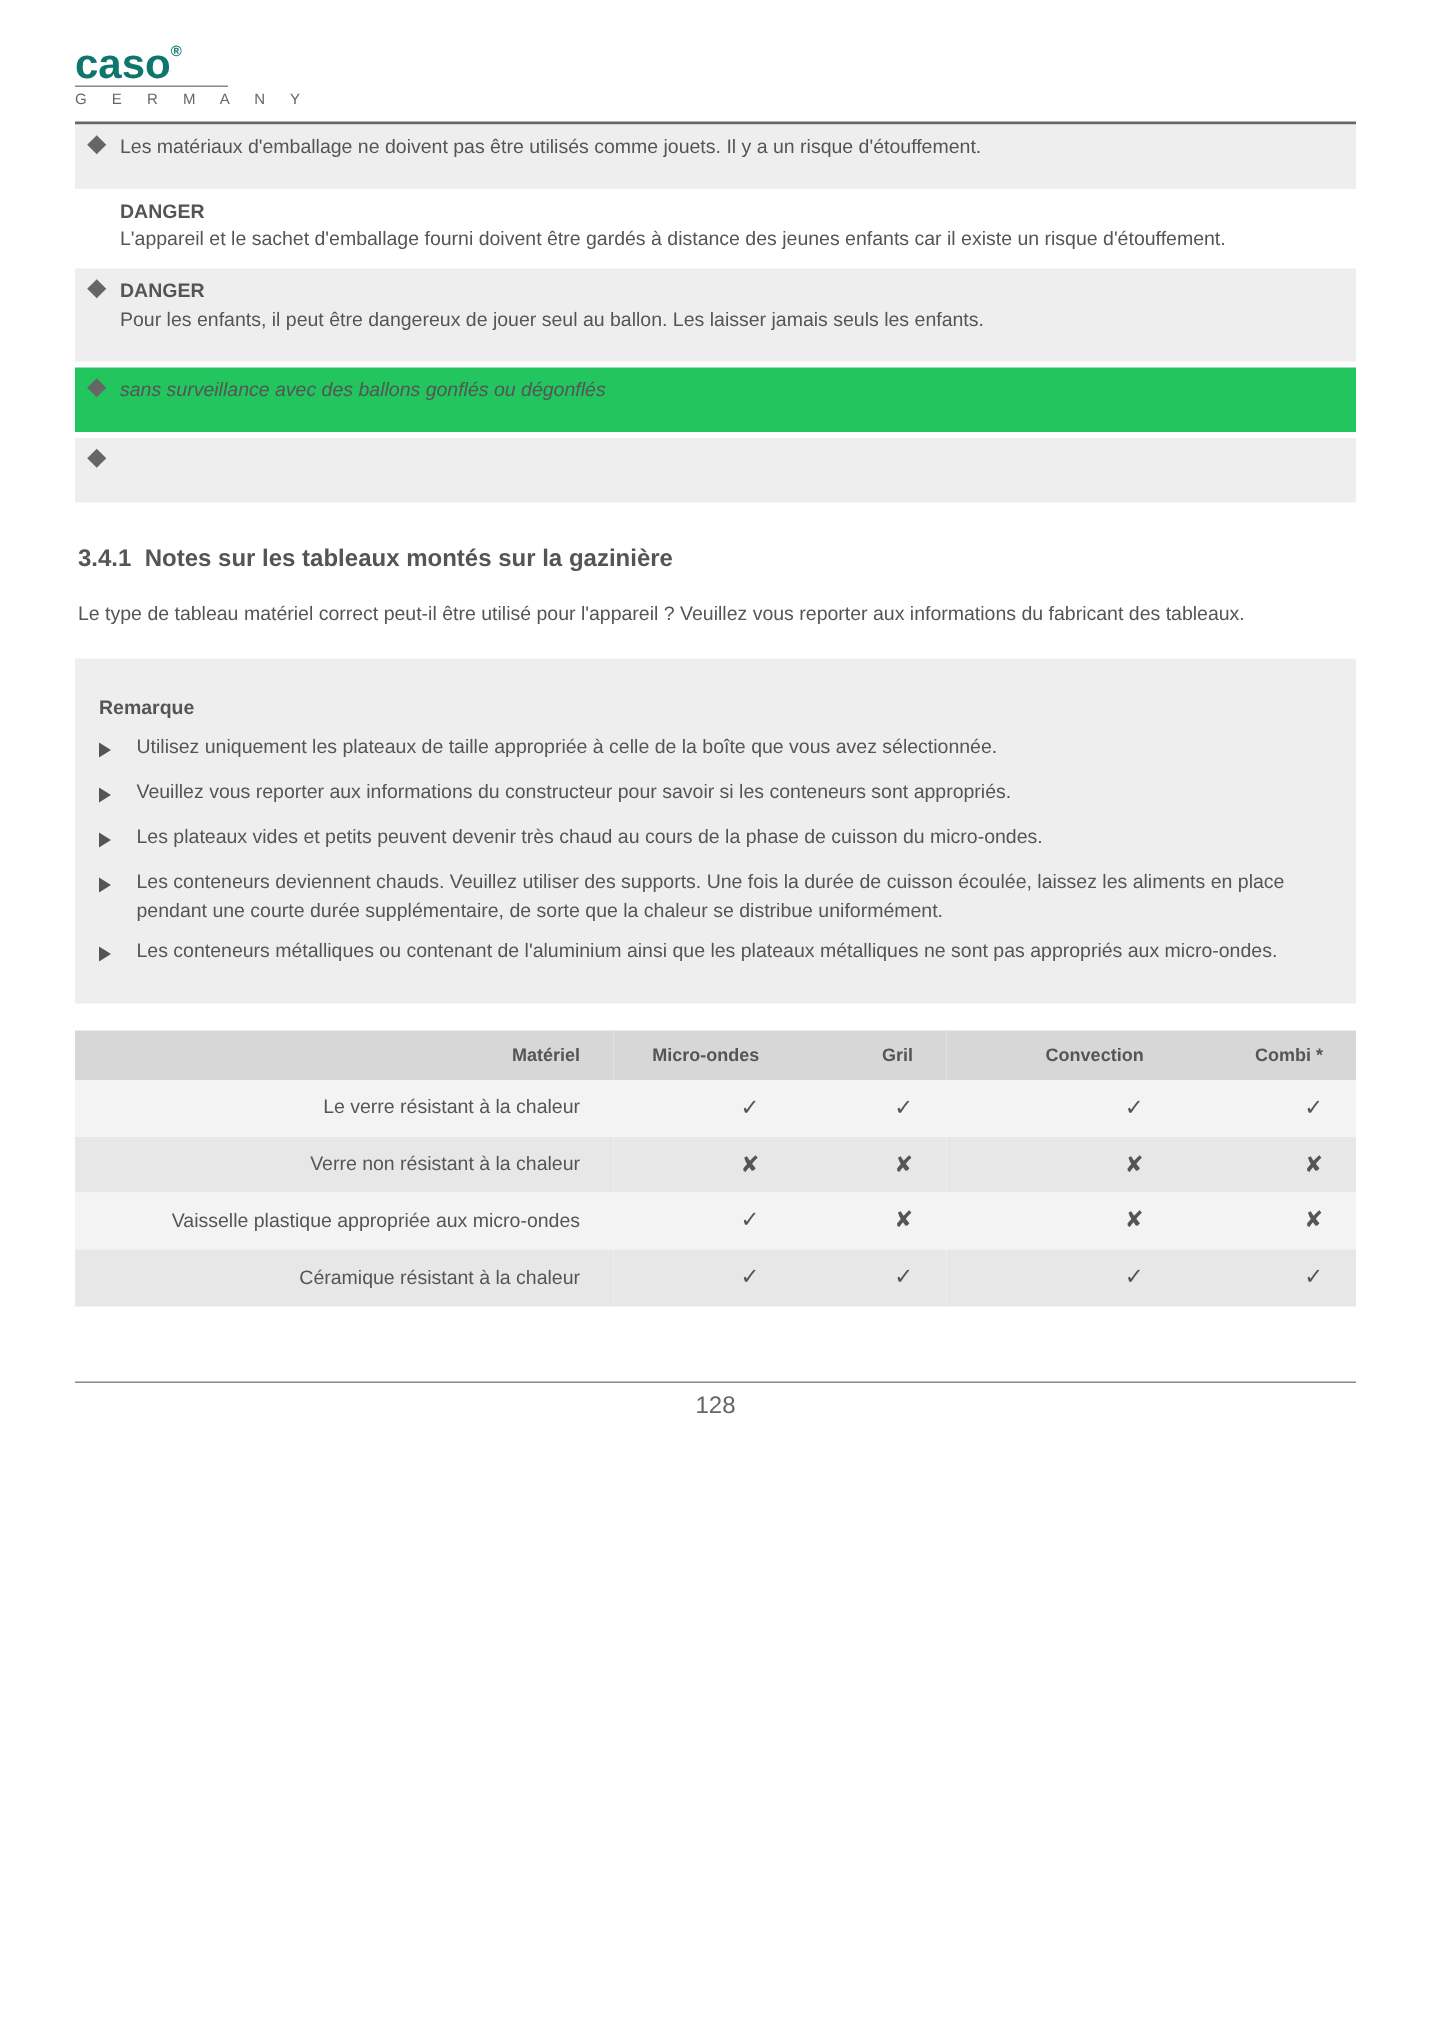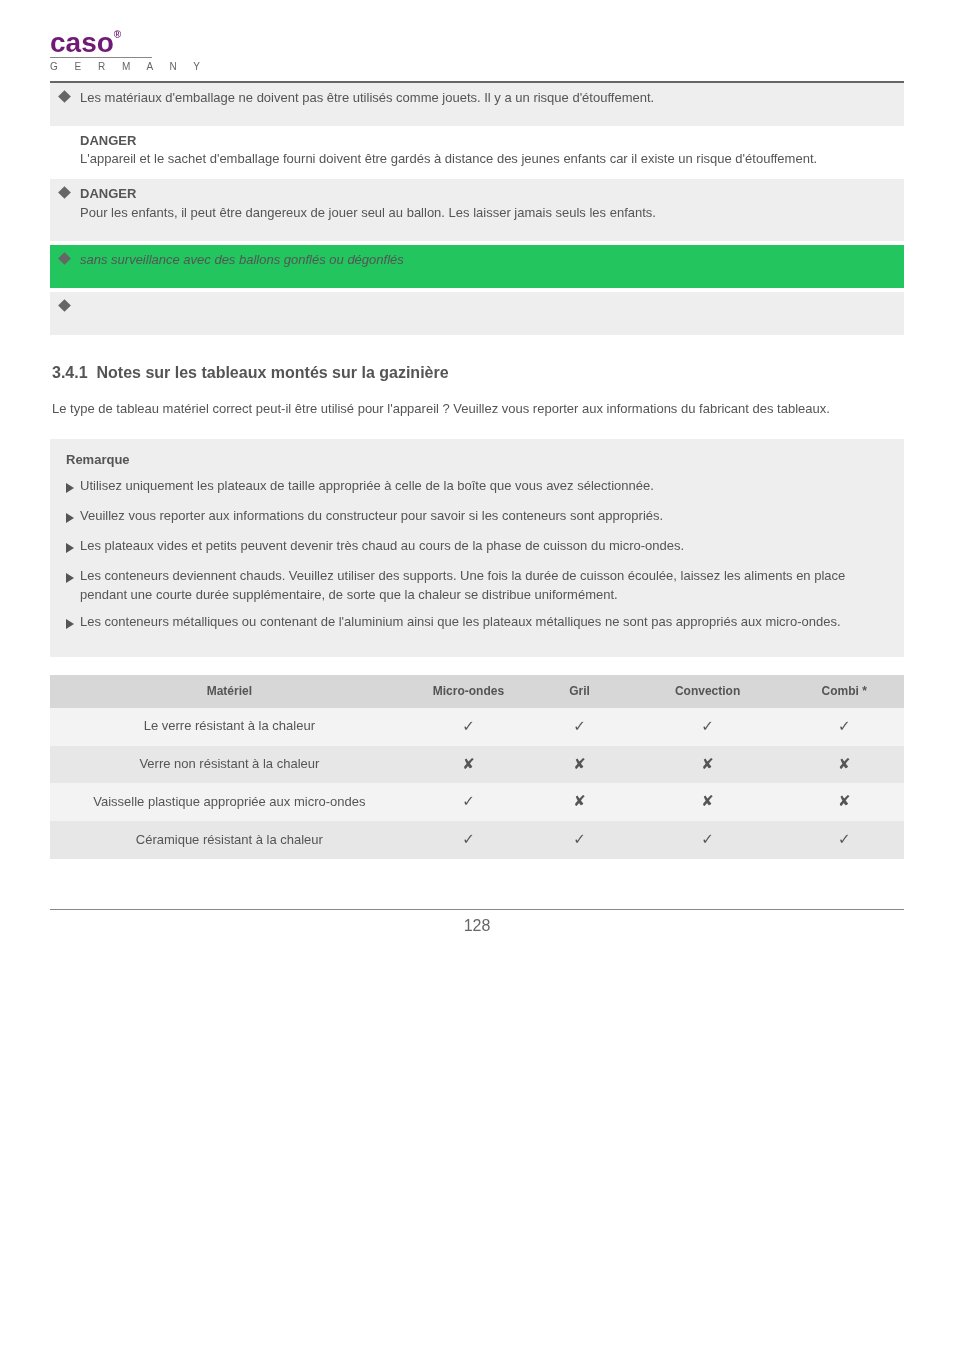--- a/index.html
+++ b/index.html
@@ -14,21 +14,21 @@
     line-height: 1.45;
   }
   .logo-area {
     margin-bottom: 6px;
   }
   .logo-word {
     font-family: Arial, sans-serif;
     font-weight: 900;
     font-size: 28px;
     letter-spacing: 0px;
-    color: #701a75;
+    color: #0f766e;
     line-height: 0.9;
   }
   .logo-word .reg { font-size: 10px; vertical-align: top; }
   .logo-line {
     border: none;
     border-top: 1px solid #888;
     width: 102px;
     margin: 2px 0 2px 0;
   }
   .logo-sub {
@@ -65,31 +65,31 @@
   }
   .gap-sm { height: 4px; }
   h3.section-num {
     font-size: 16px;
     font-weight: bold;
     color: #555;
     margin: 26px 0 10px 2px;
   }
   .advice-box {
     background: #eee;
-    padding: 12px 16px 14px 16px;
+    padding: 24px 16px 14px 16px;
     margin: 14px 0 18px 0;
   }
   .advice-box .hdr {
     font-weight: bold;
     color: #555;
     margin-bottom: 8px;
   }
   .adv-item {
     display: flex;
-    gap: 4px;
+    gap: 15px;
     margin: 8px 0;
     color: #555;
   }
   .adv-item .tri {
     flex: 0 0 auto;
     width: 10px;
     margin-top: 3px;
   }
   .adv-item .tri span {
     display: inline-block;
@@ -98,22 +98,22 @@
     border-bottom: 5px solid transparent;
     border-left: 8px solid #555;
   }
   table.mat {
     width: 100%;
     border-collapse: collapse;
     font-size: 13px;
     color: #555;
   }
   table.mat th, table.mat td {
-    text-align: center;
-    padding: 8px 2px;
+    text-align: right;
+    padding: 8px 22px;
     vertical-align: middle;
   }
   table.mat thead th {
     background: #d7d7d7;
     font-weight: bold;
     font-size: 12px;
   }
   table.mat tbody tr:nth-child(odd) td { background: #f3f3f3; }
   table.mat tbody tr:nth-child(even) td { background: #e7e7e7; }
   .col1 { width: 42%; }

